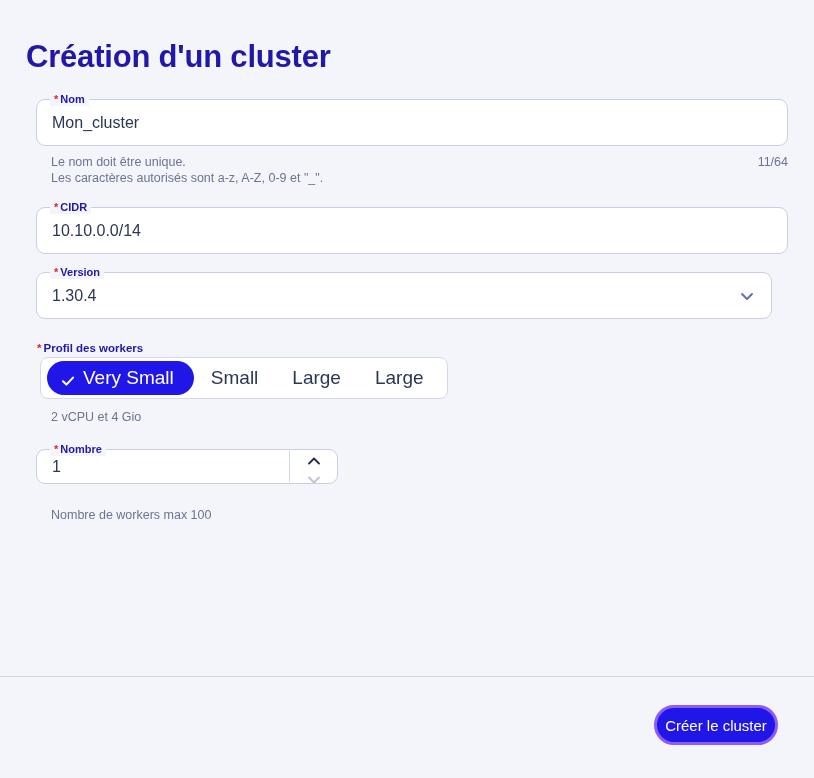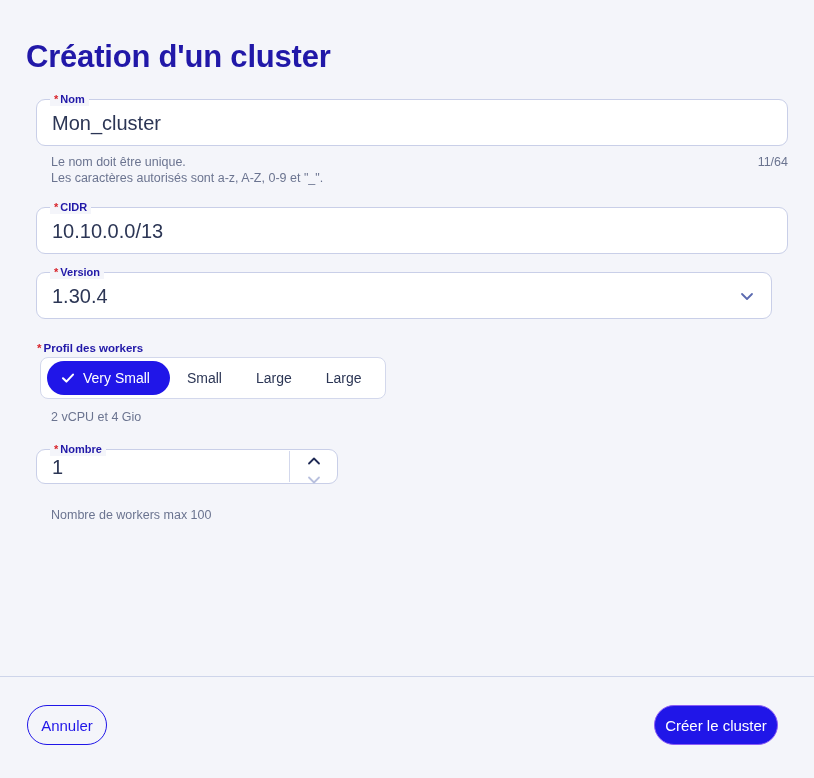--- a/index.html
+++ b/index.html
@@ -70,21 +70,21 @@
   .req-star {
     color: #d8232a;
     font-weight: bold;
     margin-right: 2px;
   }
   .field-value {
     position: absolute;
     left: 15px;
     top: 50%;
     transform: translateY(-50%);
-    font-size: 20px;
+    font-size: 16px;
     line-height: 20px;
     color: #2c3655;
     white-space: nowrap;
   }
 
   .helper {
     position: absolute;
     font-size: 12.5px;
     line-height: 16px;
     color: #6b7490;
@@ -145,21 +145,21 @@
     align-items: center;
     padding: 4px 6px;
   }
   .seg-item {
     height: 34px;
     padding: 0 17px;
     display: flex;
     align-items: center;
     justify-content: center;
     gap: 8px;
-    font-size: 14px;
+    font-size: 19px;
     color: #2c3655;
     border-radius: 17px;
     white-space: nowrap;
     cursor: pointer;
     box-sizing: border-box;
   }
   .seg-item.selected {
     background: #2016e8;
     color: #ffffff;
     padding: 0 20px 0 14px;
@@ -234,21 +234,21 @@
     background: transparent;
     border: 1.5px solid #2016e8;
     color: #2016e8;
   }
   #btn-submit {
     left: 654px;
     top: 705px;
     width: 124px;
     height: 40px;
     background: #2016e8;
-    border: 1px solid #8b5cf6;
+    border: 3px solid #8b5cf6;
     color: #ffffff;
   }
 </style>
 </head>
 <body>
 
 <div class="page">
 
   <h1 class="page-title">Création d'un cluster</h1>
 
@@ -261,21 +261,21 @@
       <div class="field-value">Mon_cluster</div>
     </div>
     <div class="helper" id="helper-nom">Le nom doit être unique.</div>
     <div class="helper" id="helper-nom2">Les caractères autorisés sont a-z, A-Z, 0-9 et "_".</div>
     <div class="counter" id="counter-nom">11/64</div>
 
     <div class="field" id="field-cidr">
       <div class="field-legend">
         <span class="req-star">*</span><span>CIDR</span>
       </div>
-      <div class="field-value">10.10.0.0/13</div>
+      <div class="field-value">10.10.0.0/14</div>
     </div>
 
     <div class="field" id="field-version">
       <div class="field-legend">
         <span class="req-star">*</span><span>Version</span>
       </div>
       <div class="field-value">1.30.4</div>
       <span class="chevron-down-select">
         <svg viewBox="0 0 16 16" width="16" height="16" aria-hidden="true">
           <path d="M3 6 L8 11 L13 6" fill="none" stroke="#5b6ab0" stroke-width="1.8" stroke-linecap="round" stroke-linejoin="round"></path>
@@ -329,16 +329,15 @@
             </svg>
           </span>
         </div>
       </div>
     </div>
     <div class="helper" id="helper-nombre">Nombre de workers max 100</div>
 
   </div>
 
   <div class="footer-divider"></div>
-  <div class="btn" id="btn-cancel">Annuler</div>
   <div class="btn" id="btn-submit">Créer le cluster</div>
 
 </div>
 
 </body></html>

